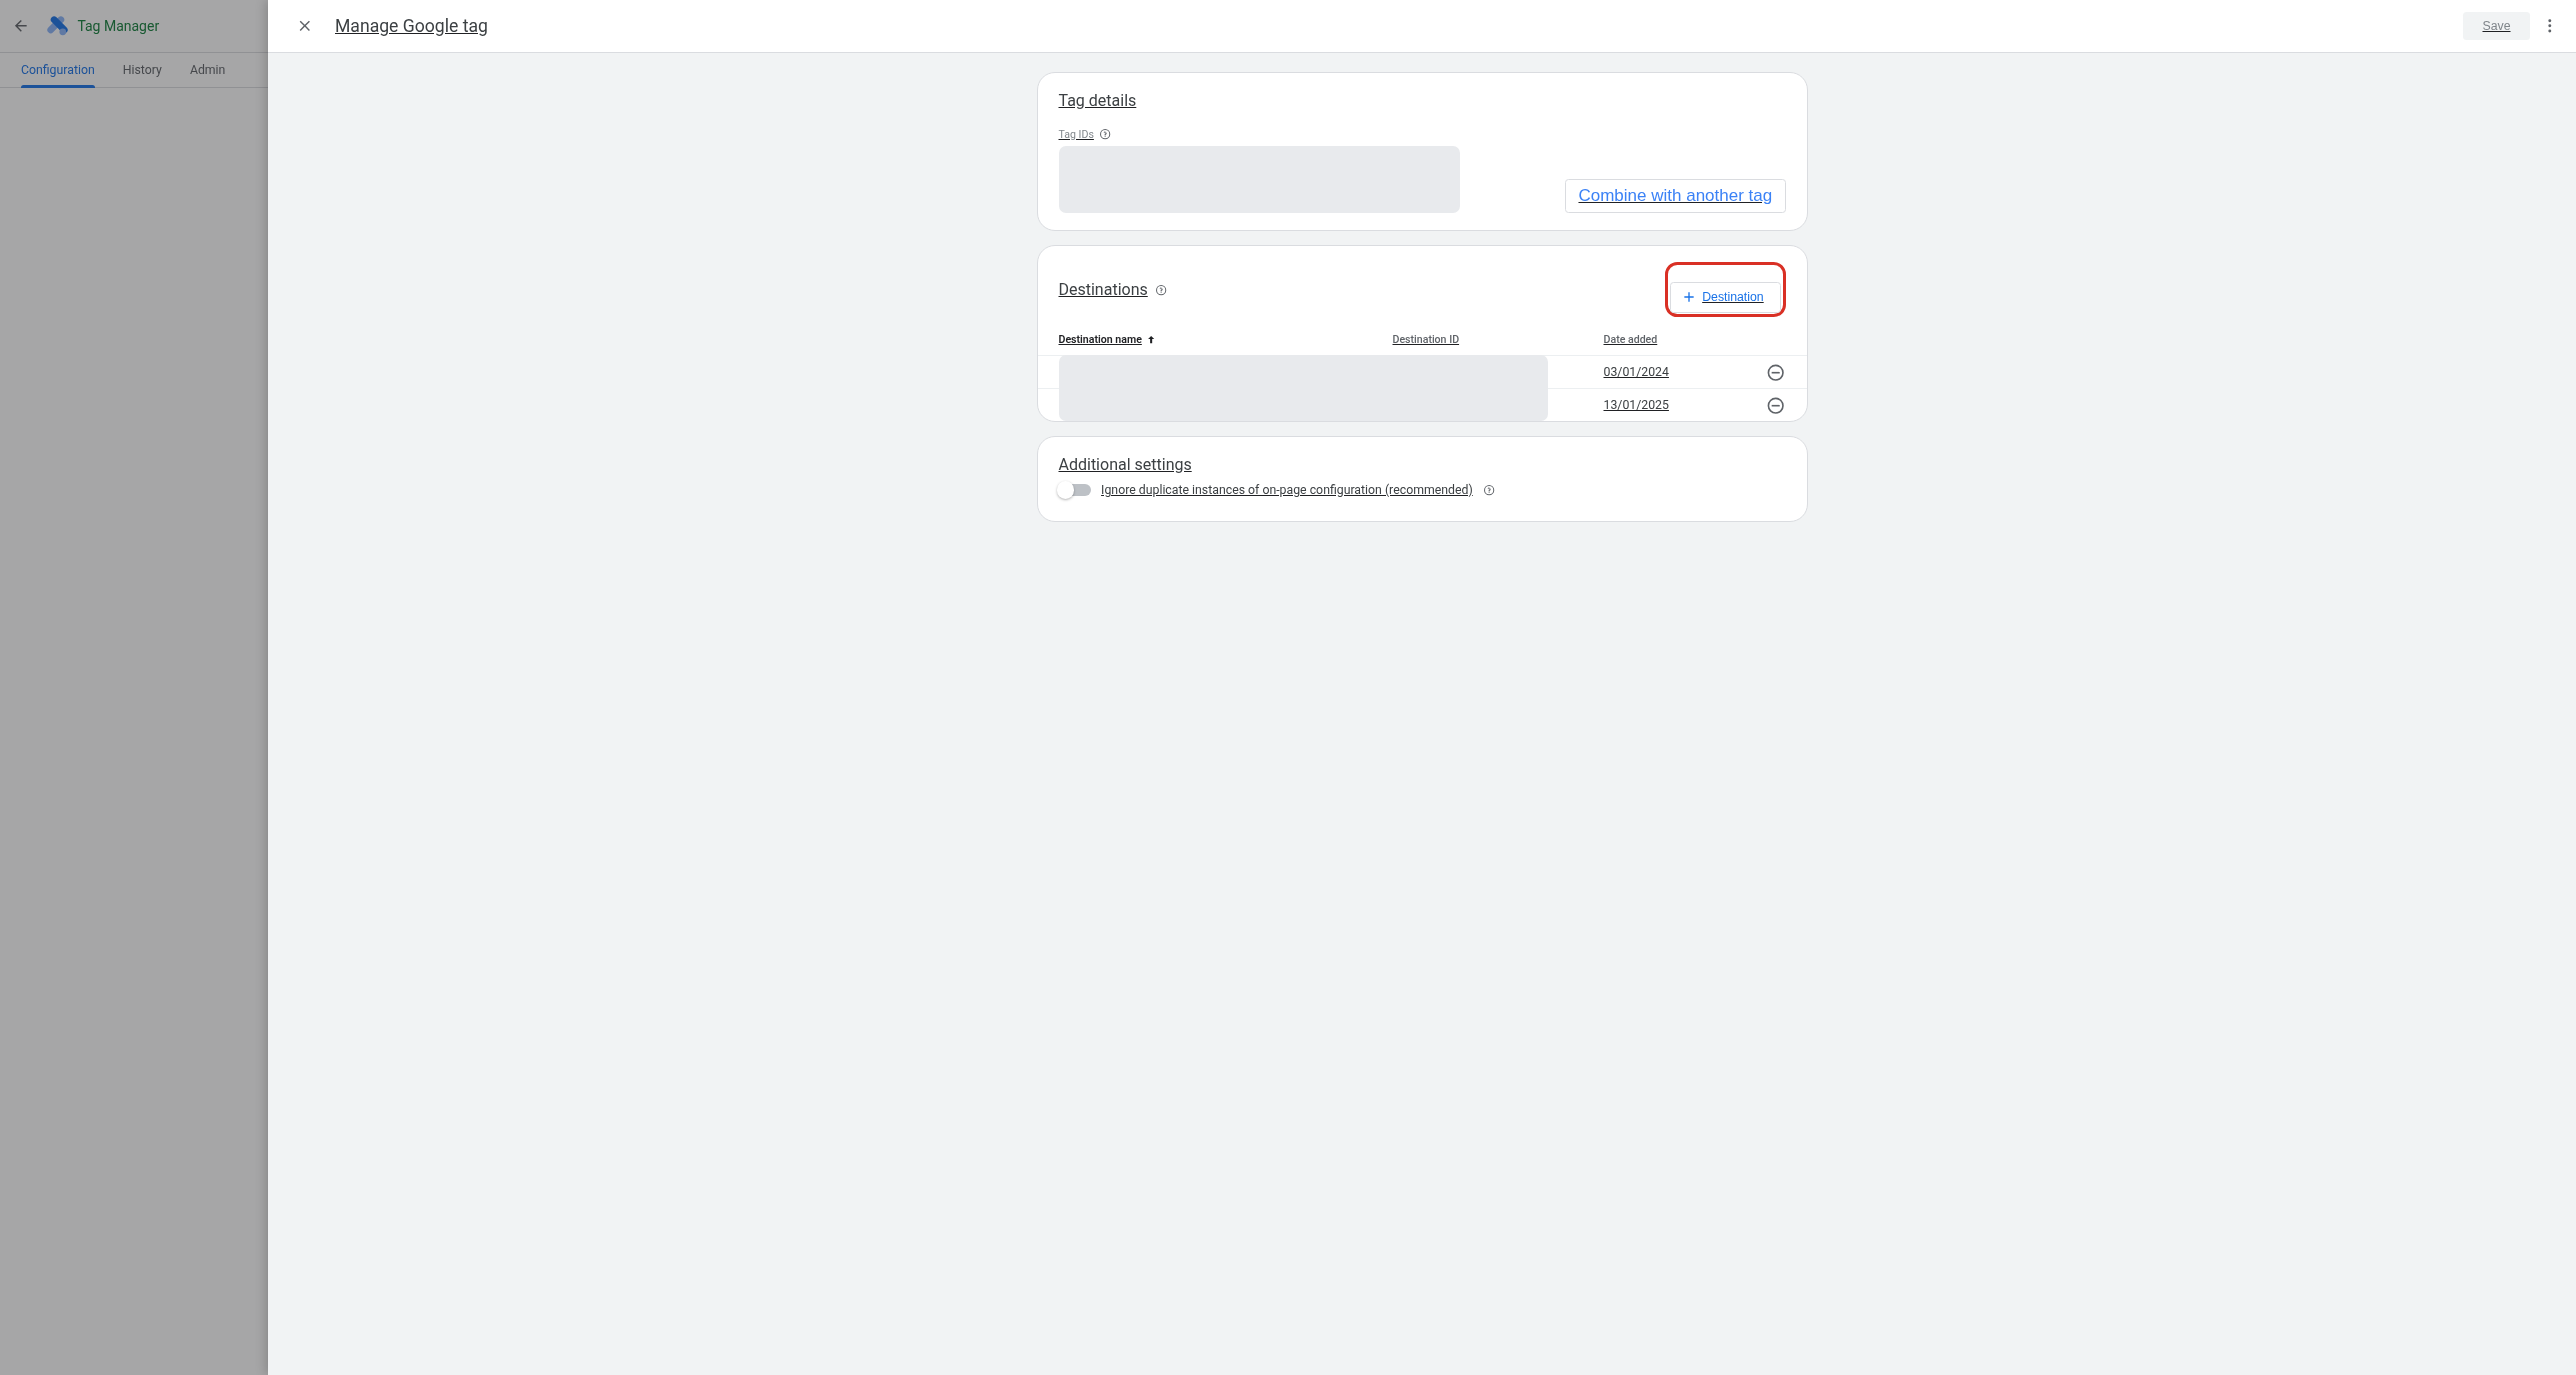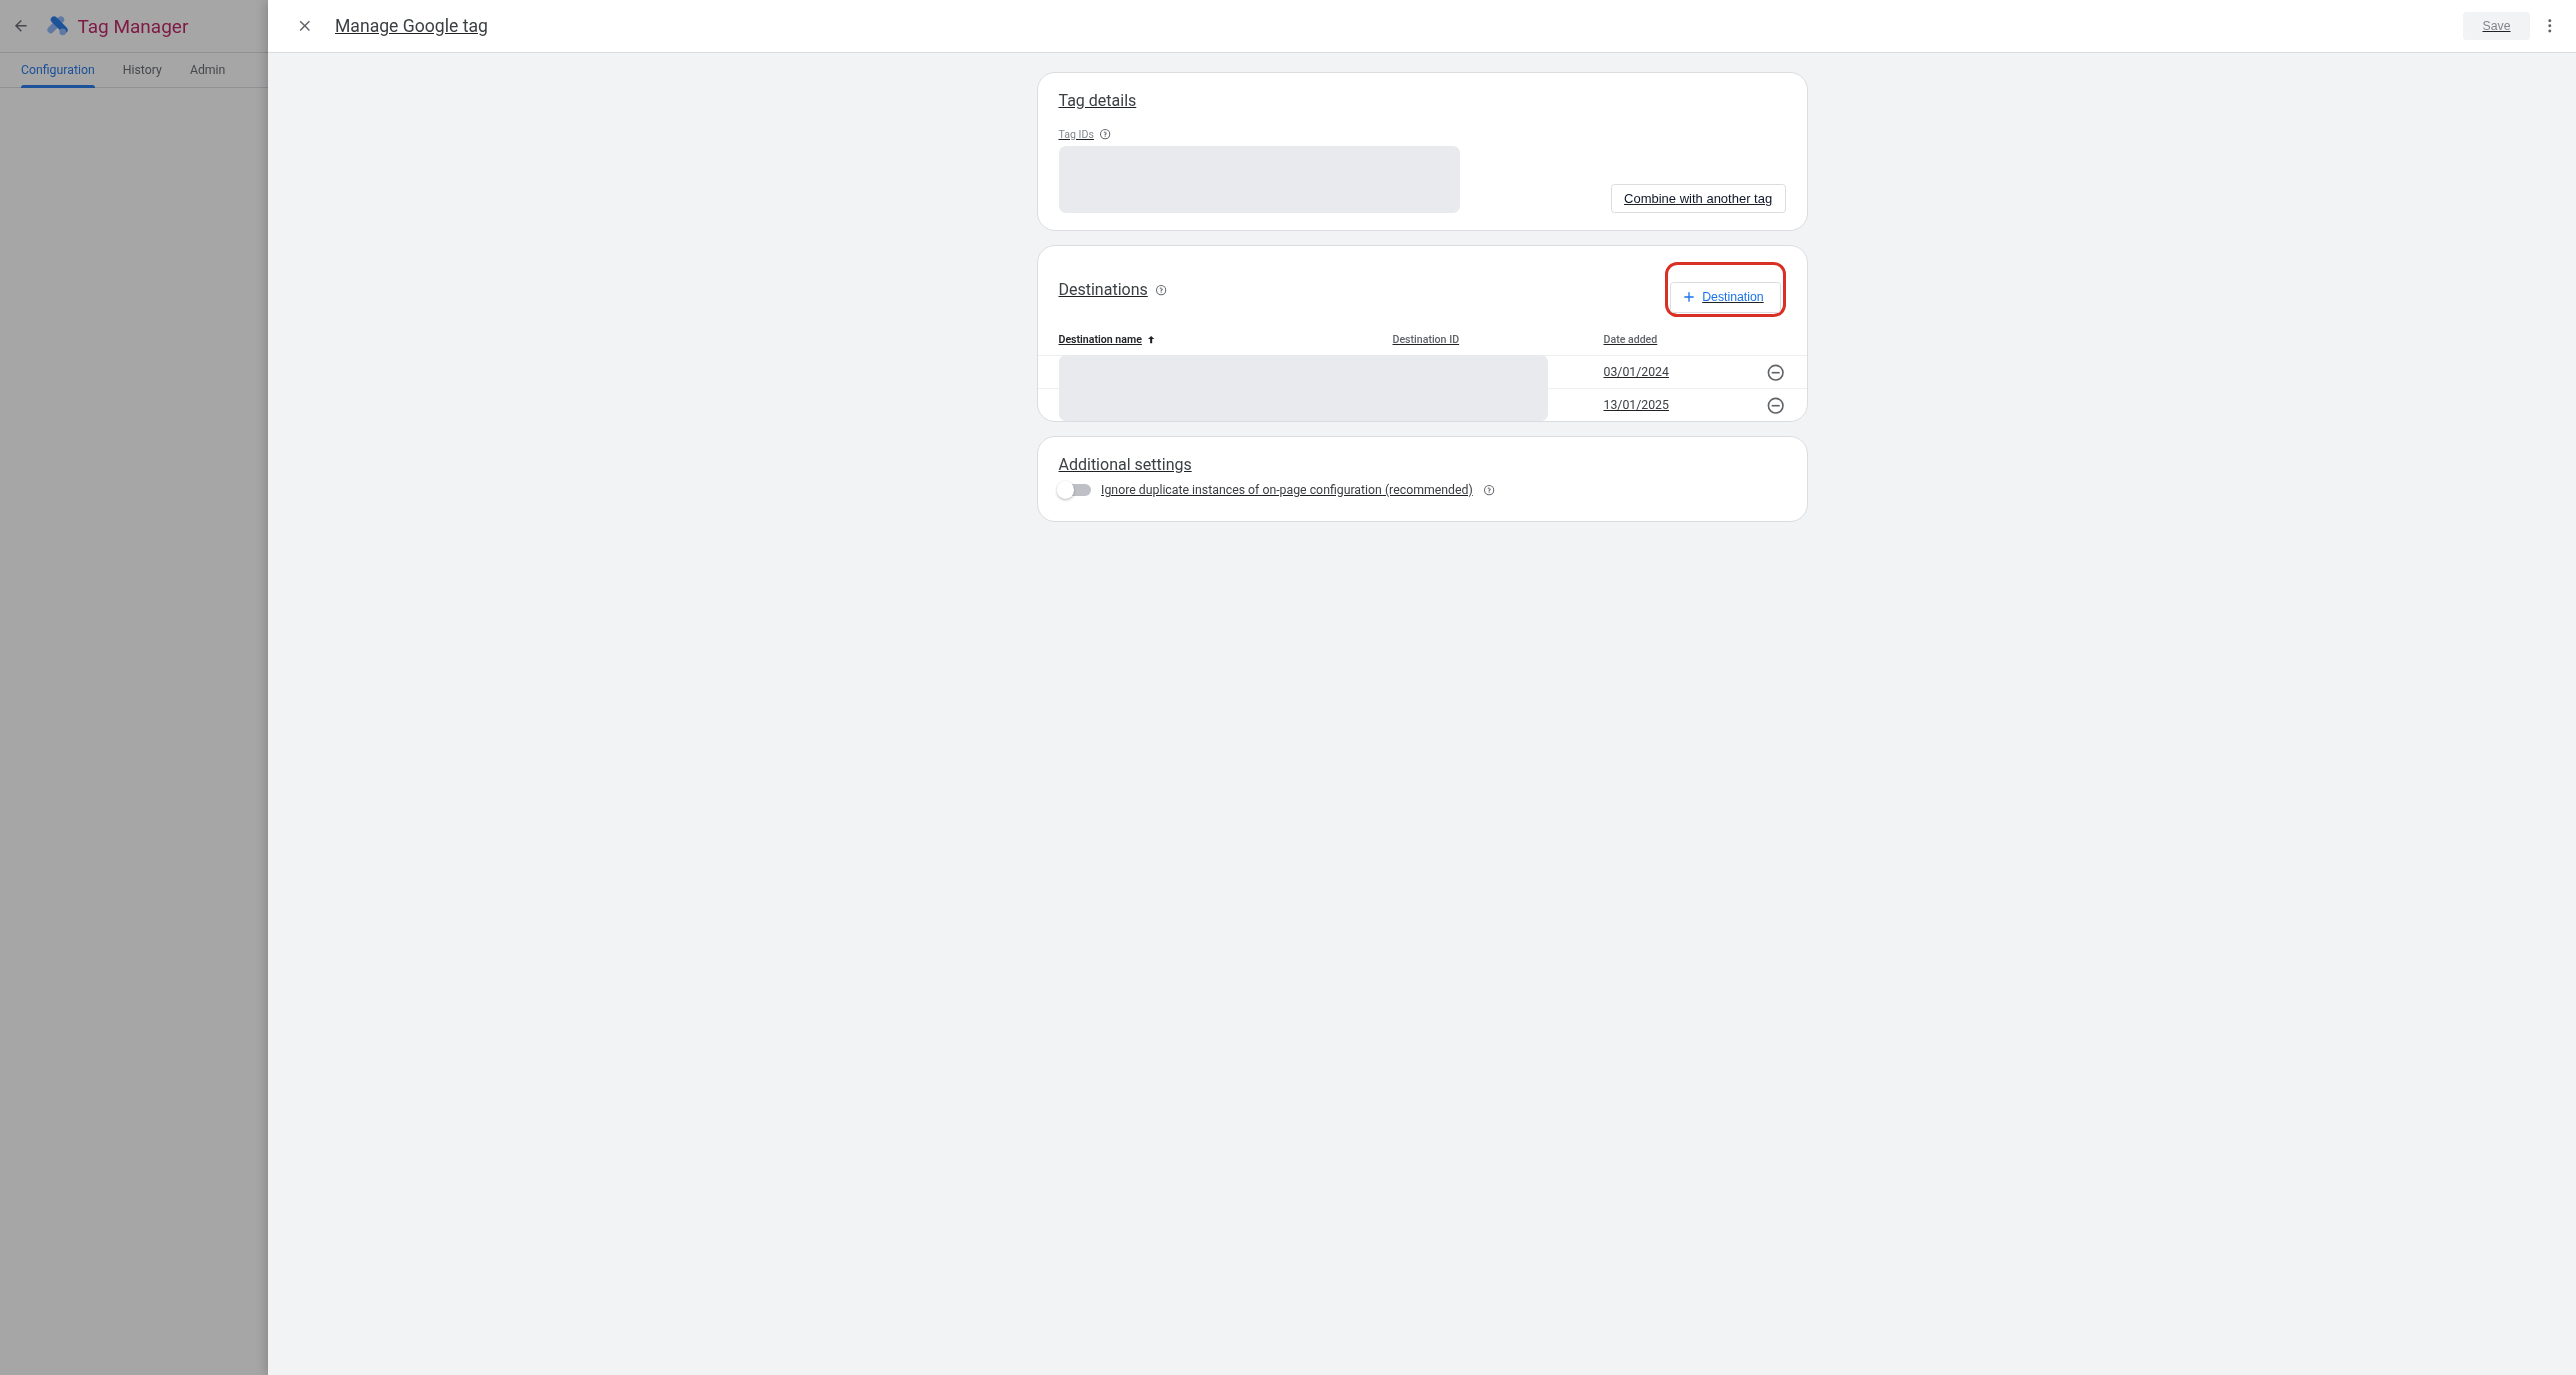--- a/index.html
+++ b/index.html
@@ -10,21 +10,21 @@
   .bg-app {
     position: absolute; inset: 0;
     background: #fff;
   }
   .bg-header {
     height: 53px; display: flex; align-items: center; padding: 0 10.6px;
     border-bottom: 0.9px solid #dadce0;
   }
   .bg-back { width: 21px; height: 21px; display: flex; align-items: center; justify-content: center; cursor: pointer; margin-right: 14px; }
   .bg-logo { width: 23px; height: 23px; margin-right: 8.8px; }
-  .bg-title { font-size: 19px; color: #be185d; }
+  .bg-title { font-size: 14px; color: #15803d; }
   .bg-tabs { display: flex; height: 35px; border-bottom: 0.9px solid #dadce0; padding-left: 7px; }
   .bg-tab { padding: 0 14px; display: flex; align-items: center; font-size: 12.3px; color: #5f6368; cursor: pointer; position: relative; }
   .bg-tab.active { color: #1a73e8; }
   .bg-tab.active::after { content:''; position:absolute; bottom:-0.9px; left:14px; right:14px; height:2.6px; background:#1a73e8; border-radius: 2.6px 2.6px 0 0; }
 
   
   .scrim {
     position: absolute; inset: 0;
     background: rgba(32,33,36,0.4);
   }
@@ -74,22 +74,22 @@
     width: 223px; height: 32px; border: 0.9px solid #dadce0; border-radius: 3.5px;
     display:flex; align-items:center; padding: 0 8.8px;
   }
   .redacted-pill { background:#e8eaed; border-radius: 10.6px; height: 16px; width: 67px; }
   .tag-ids-box {
     width: 401px; height: 67px; background: #e8eaed; border-radius: 7px; margin-top:3.5px;
   }
 
   .card-row { display:flex; align-items:flex-end; justify-content:space-between; }
   .outline-btn {
-    background:#fff; border:0.9px solid #dadce0; color:#0f172a;
-    padding: 6.2px 12.3px; border-radius:3.5px; font-size:13px; font-weight:500; cursor:pointer;
+    background:#fff; border:0.9px solid #dadce0; color:#3b82f6;
+    padding: 6.2px 12.3px; border-radius:3.5px; font-size:17px; font-weight:500; cursor:pointer;
     display:flex; align-items:center; gap:7px;
   }
 
   
   .dest-card { padding: 0; }
   .dest-card-inner { padding: 16px 21px 0 21px; }
   .dest-header { display:flex; align-items:center; justify-content:space-between; margin-bottom: 16px; }
   .dest-title-wrap { display:flex; align-items:center; gap:7px; font-size:16px; color:#3c4043;text-align:center; }
   .highlight-box { border: 3.5px solid #d93025; border-radius: 12.3px; padding: 1.8px; }
   .add-dest-btn { display:flex; align-items:center; gap:5px; background:#fff; border:0.9px solid #dadce0; color:#1a73e8; padding: 6.2px 16px 6.2px 10.6px; border-radius:3.5px; font-size:12.3px; font-weight:500; cursor:pointer;margin-top:15px; }

